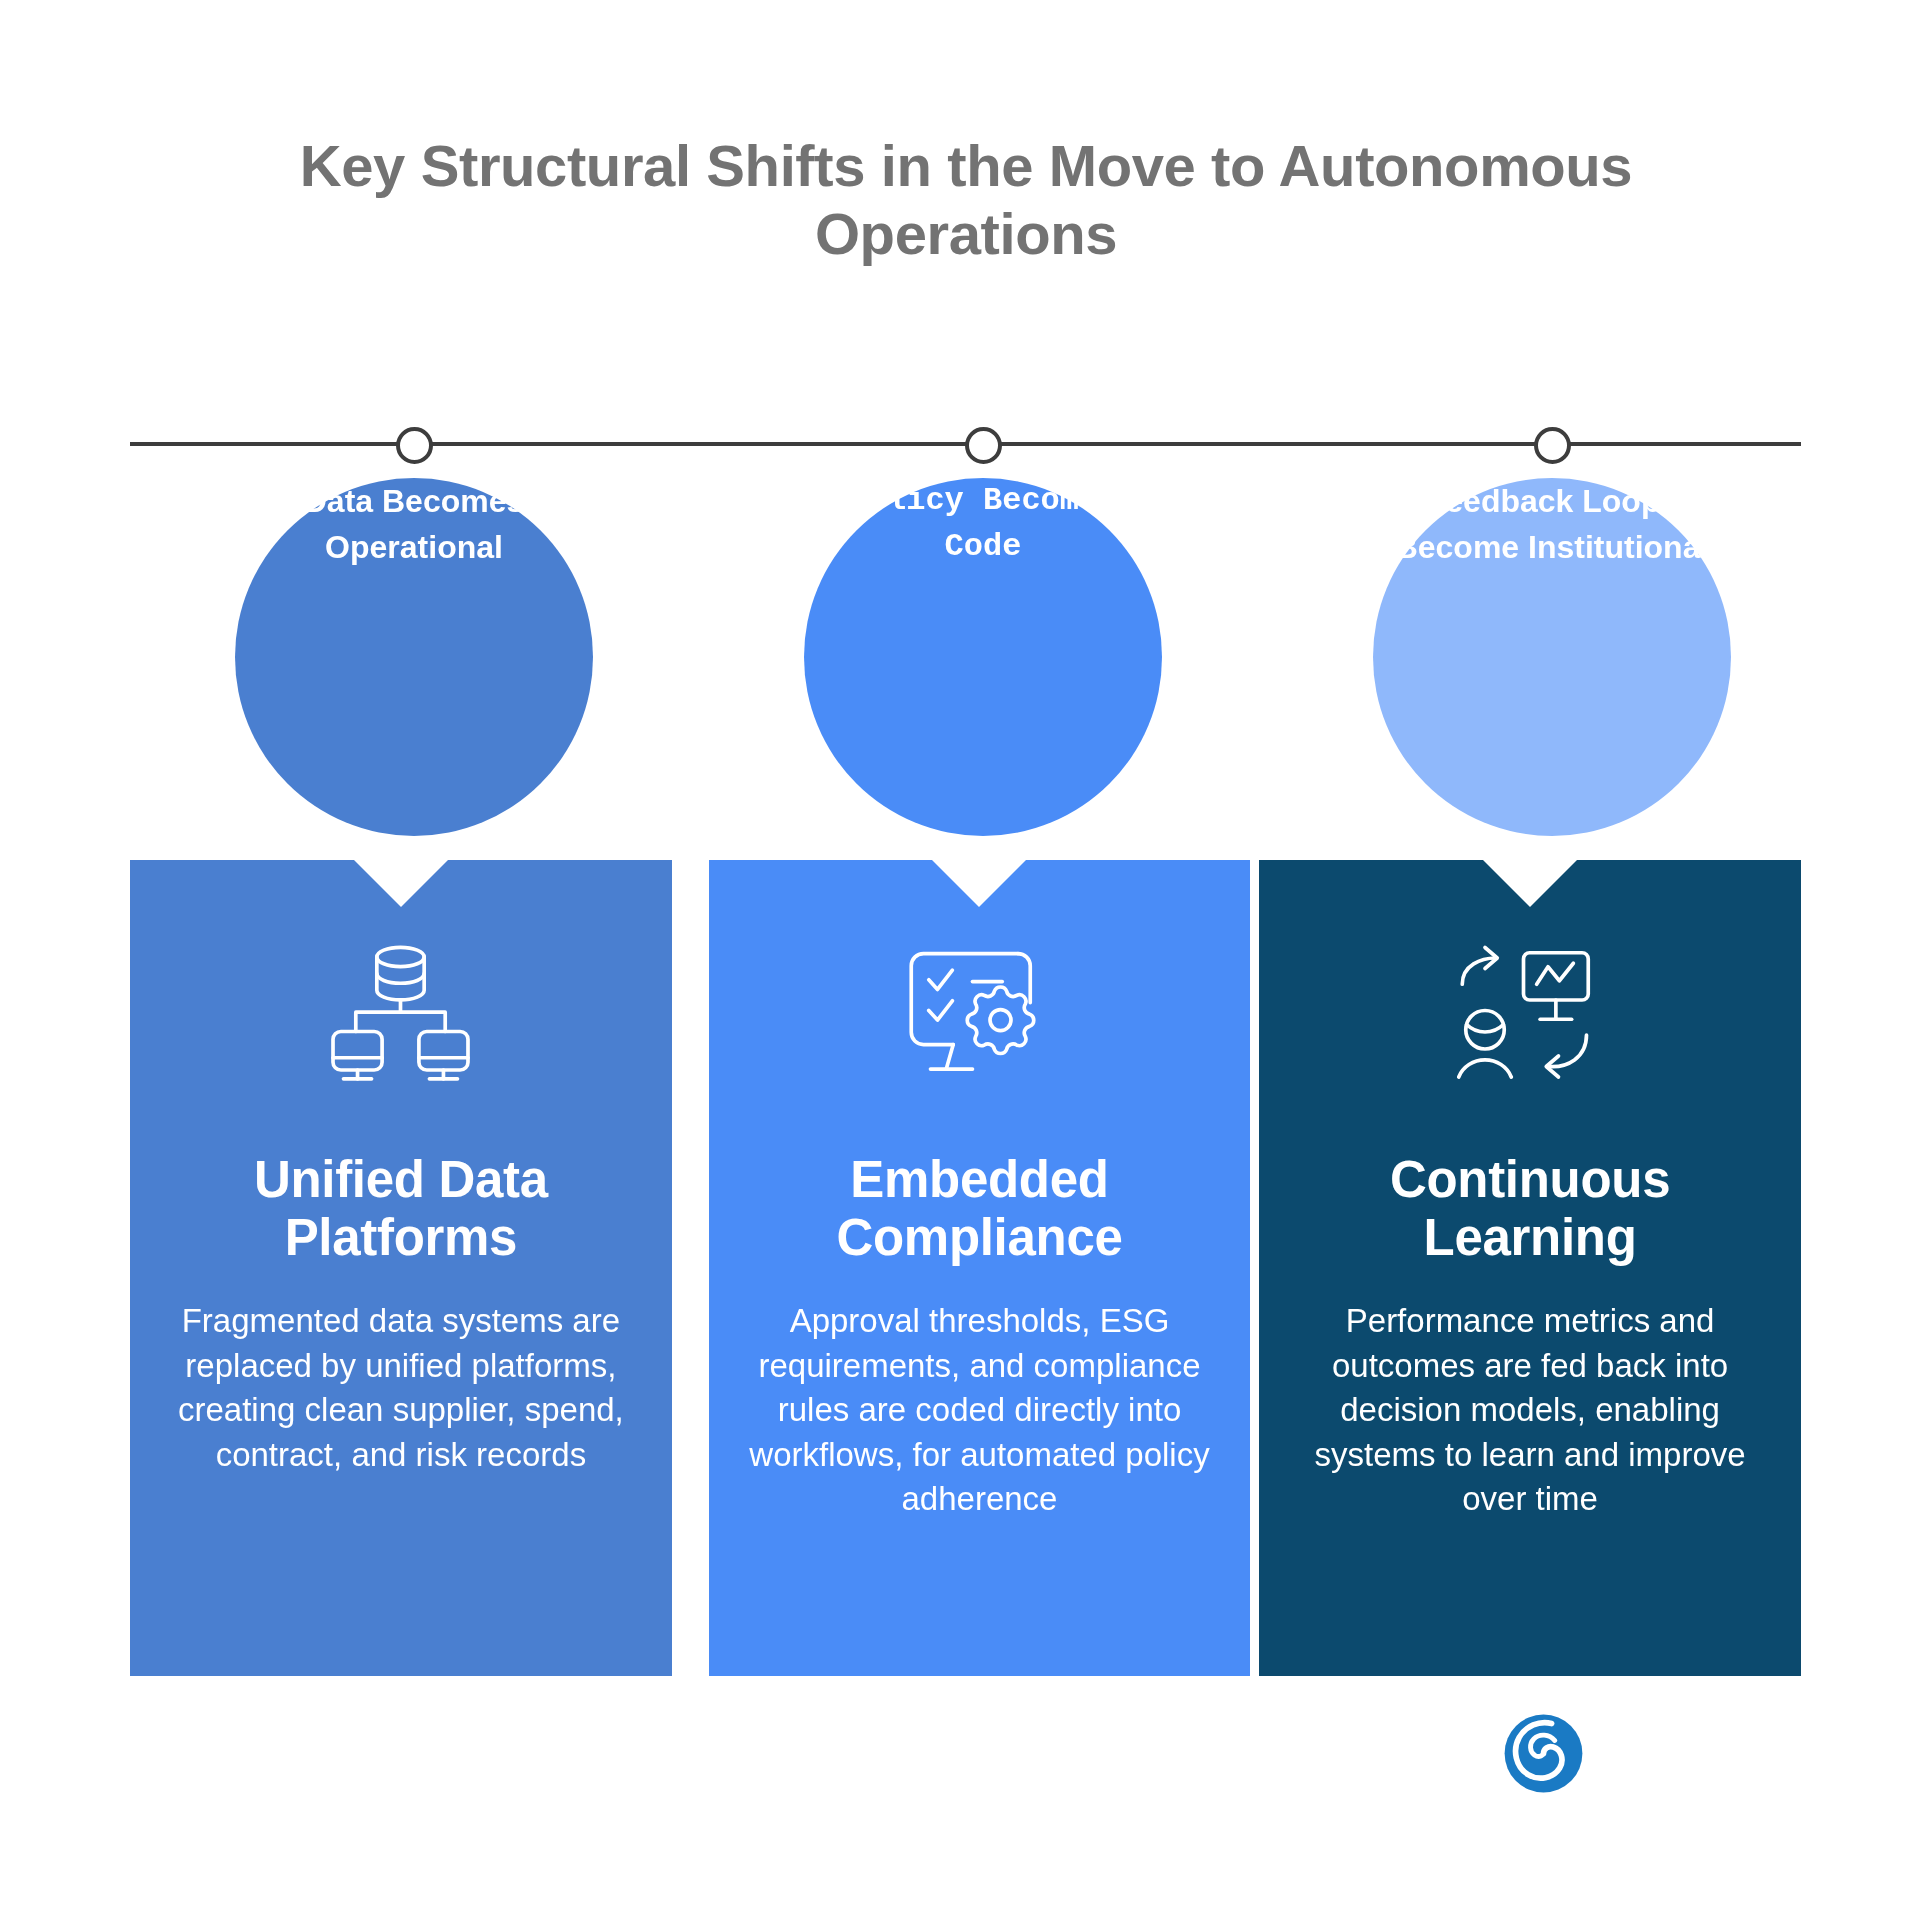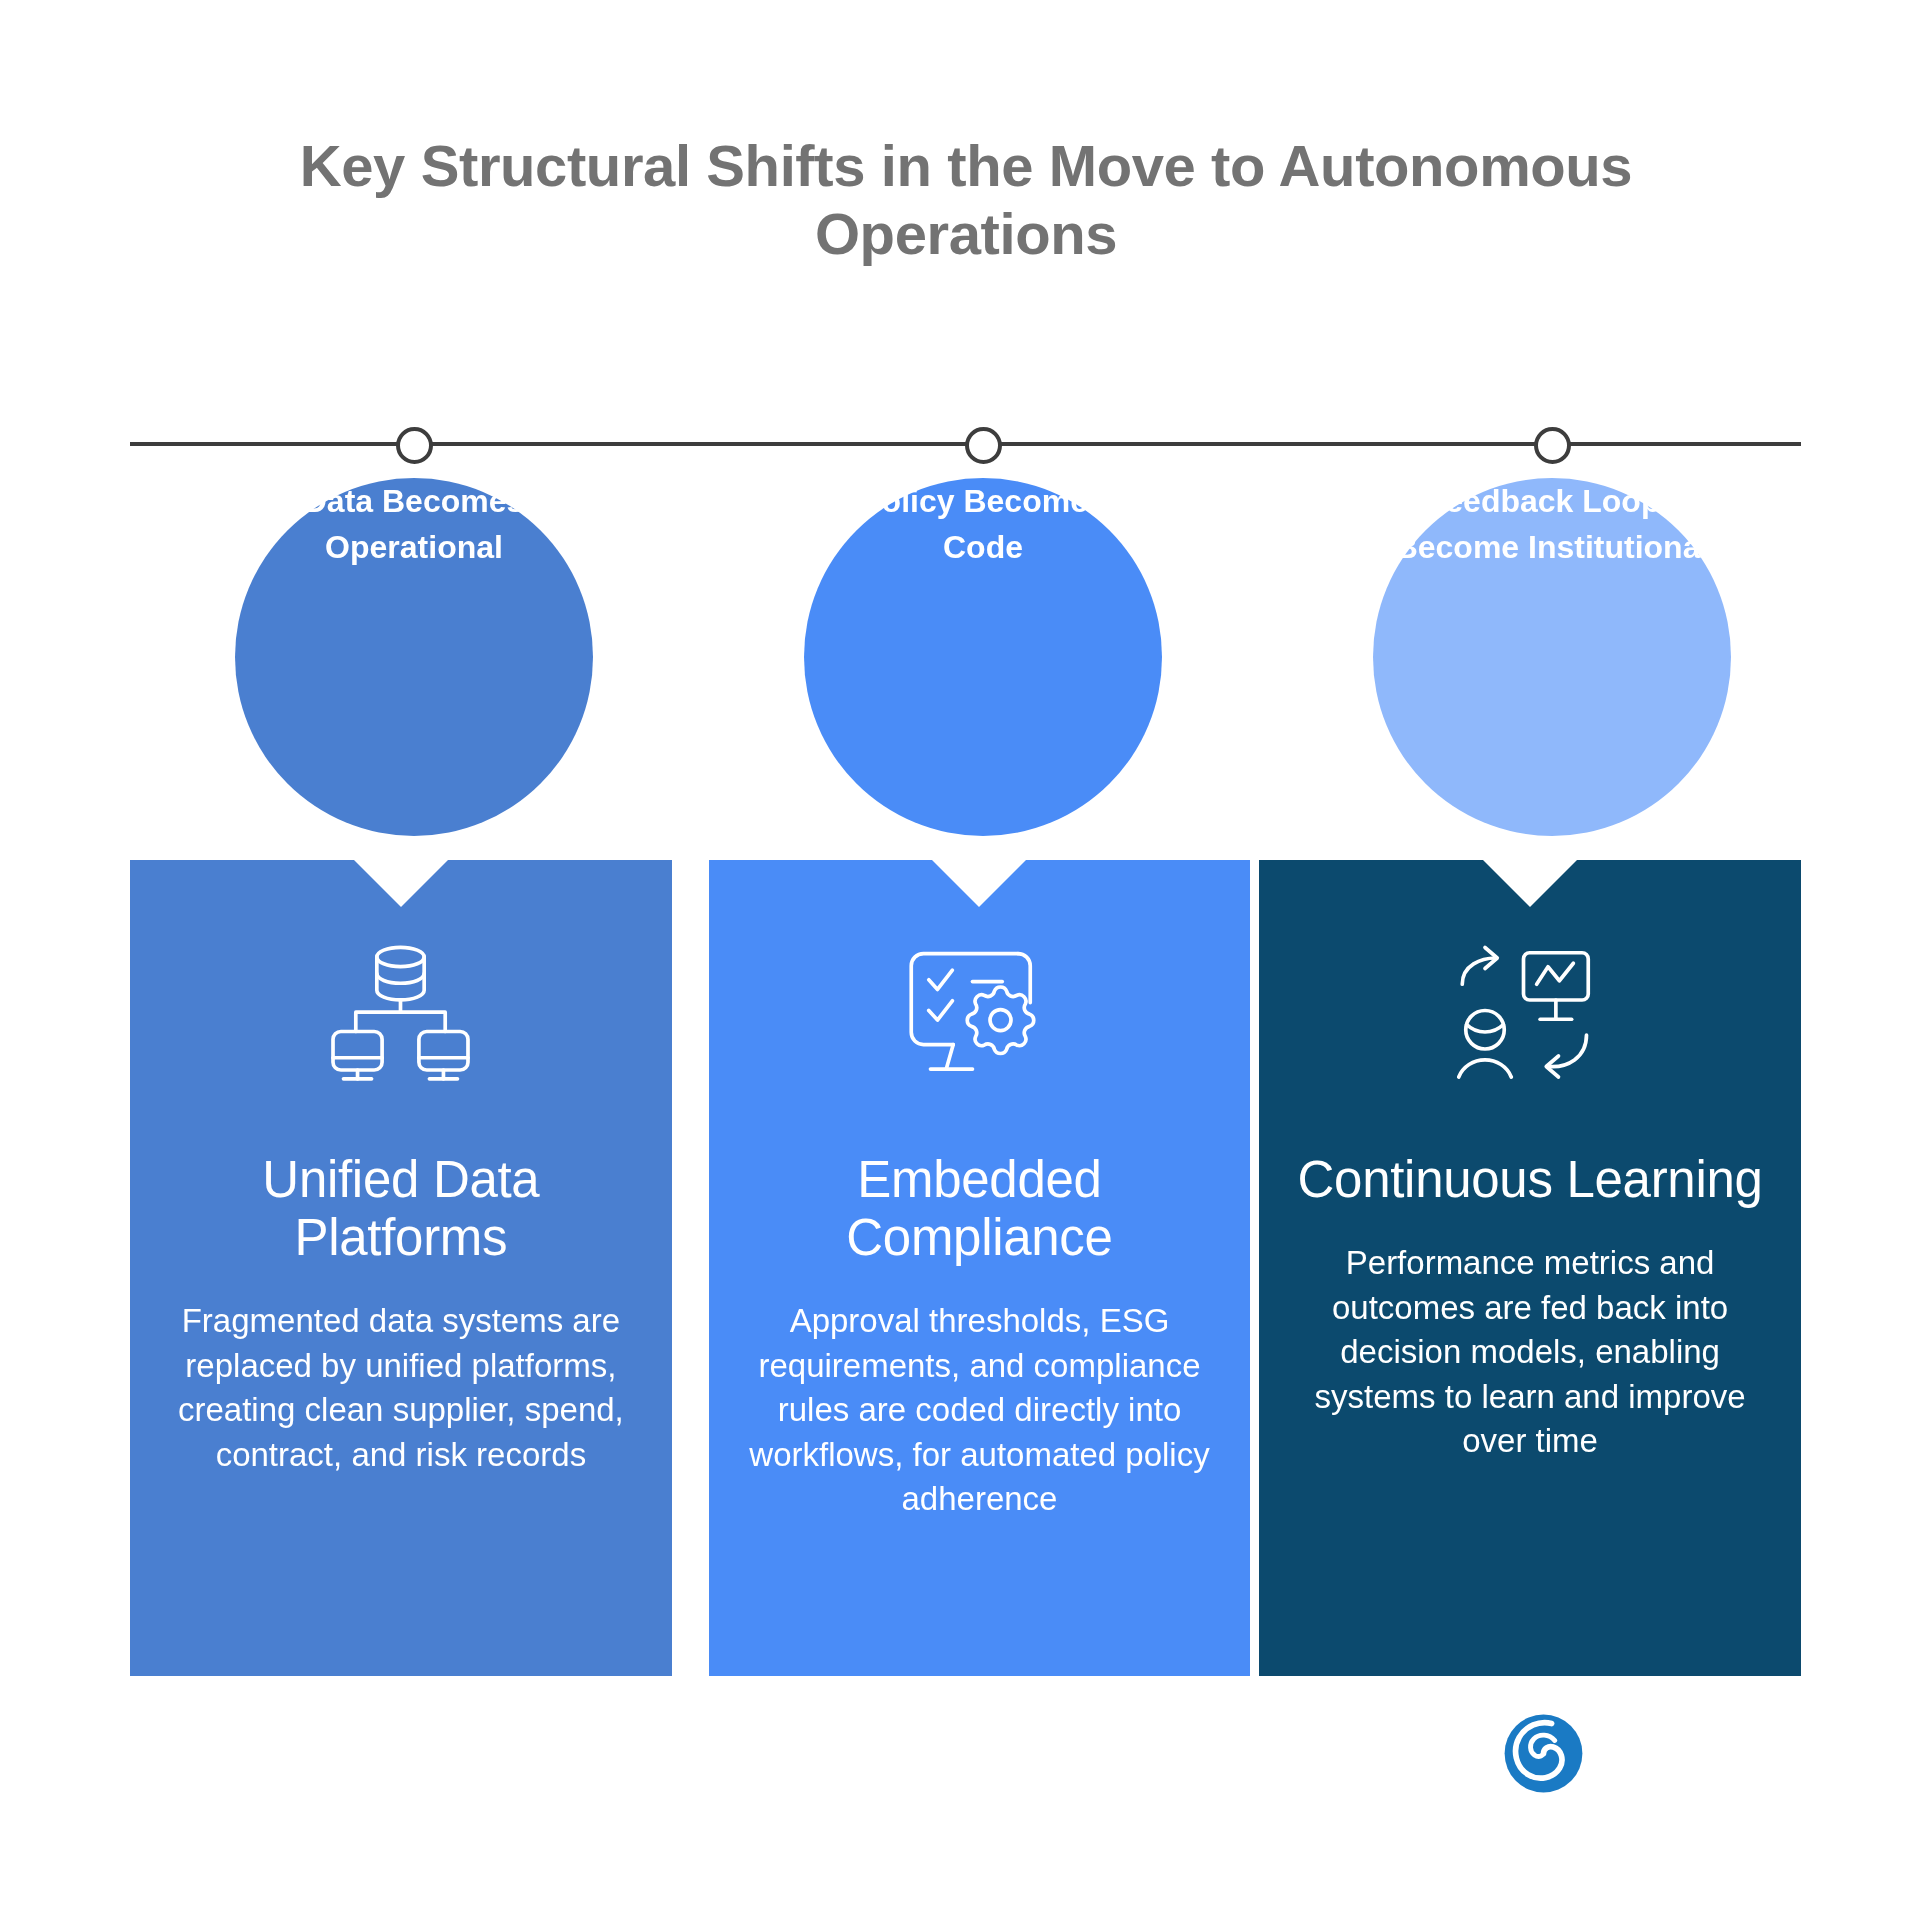--- a/index.html
+++ b/index.html
@@ -63,21 +63,21 @@
     justify-content: center;
     text-align: center;
     color: #ffffff;
     font-weight: bold;
     font-size: 32px;
     line-height: 1.45;
     box-sizing: border-box;
     padding: 0 21px;
   }
   .pc1 { left: 235px; background: #4a7fd0; }
-  .pc2 { left: 804px; background: #4a8cf7; }
+  .pc2 { left: 804px; background: #4a8cf7; font-family: Liberation Mono, monospace; }
   .pc3 { left: 1373px; background: #8fb8fb; }
 
   
   .panels {
     position: absolute;
     left: 130px;
     top: 860px;
     width: 1671px;
     height: 816px;
     display: flex;
@@ -114,21 +114,21 @@
     justify-content: center;
     align-items: center;
     height: 149px;
   }
   .panel-icon svg { display: block; }
 
   .panel-heading {
     margin-top: 63px;
     font-size: 51px;
     line-height: 1.14;
-    font-weight: normal;
+    font-weight: bold;
     letter-spacing: -0.3px;
   }
   .panel-body {
     margin-top: 32px;
     font-size: 33px;
     line-height: 1.35;
     font-weight: normal;
     padding: 0 5.3px;
   }
 

